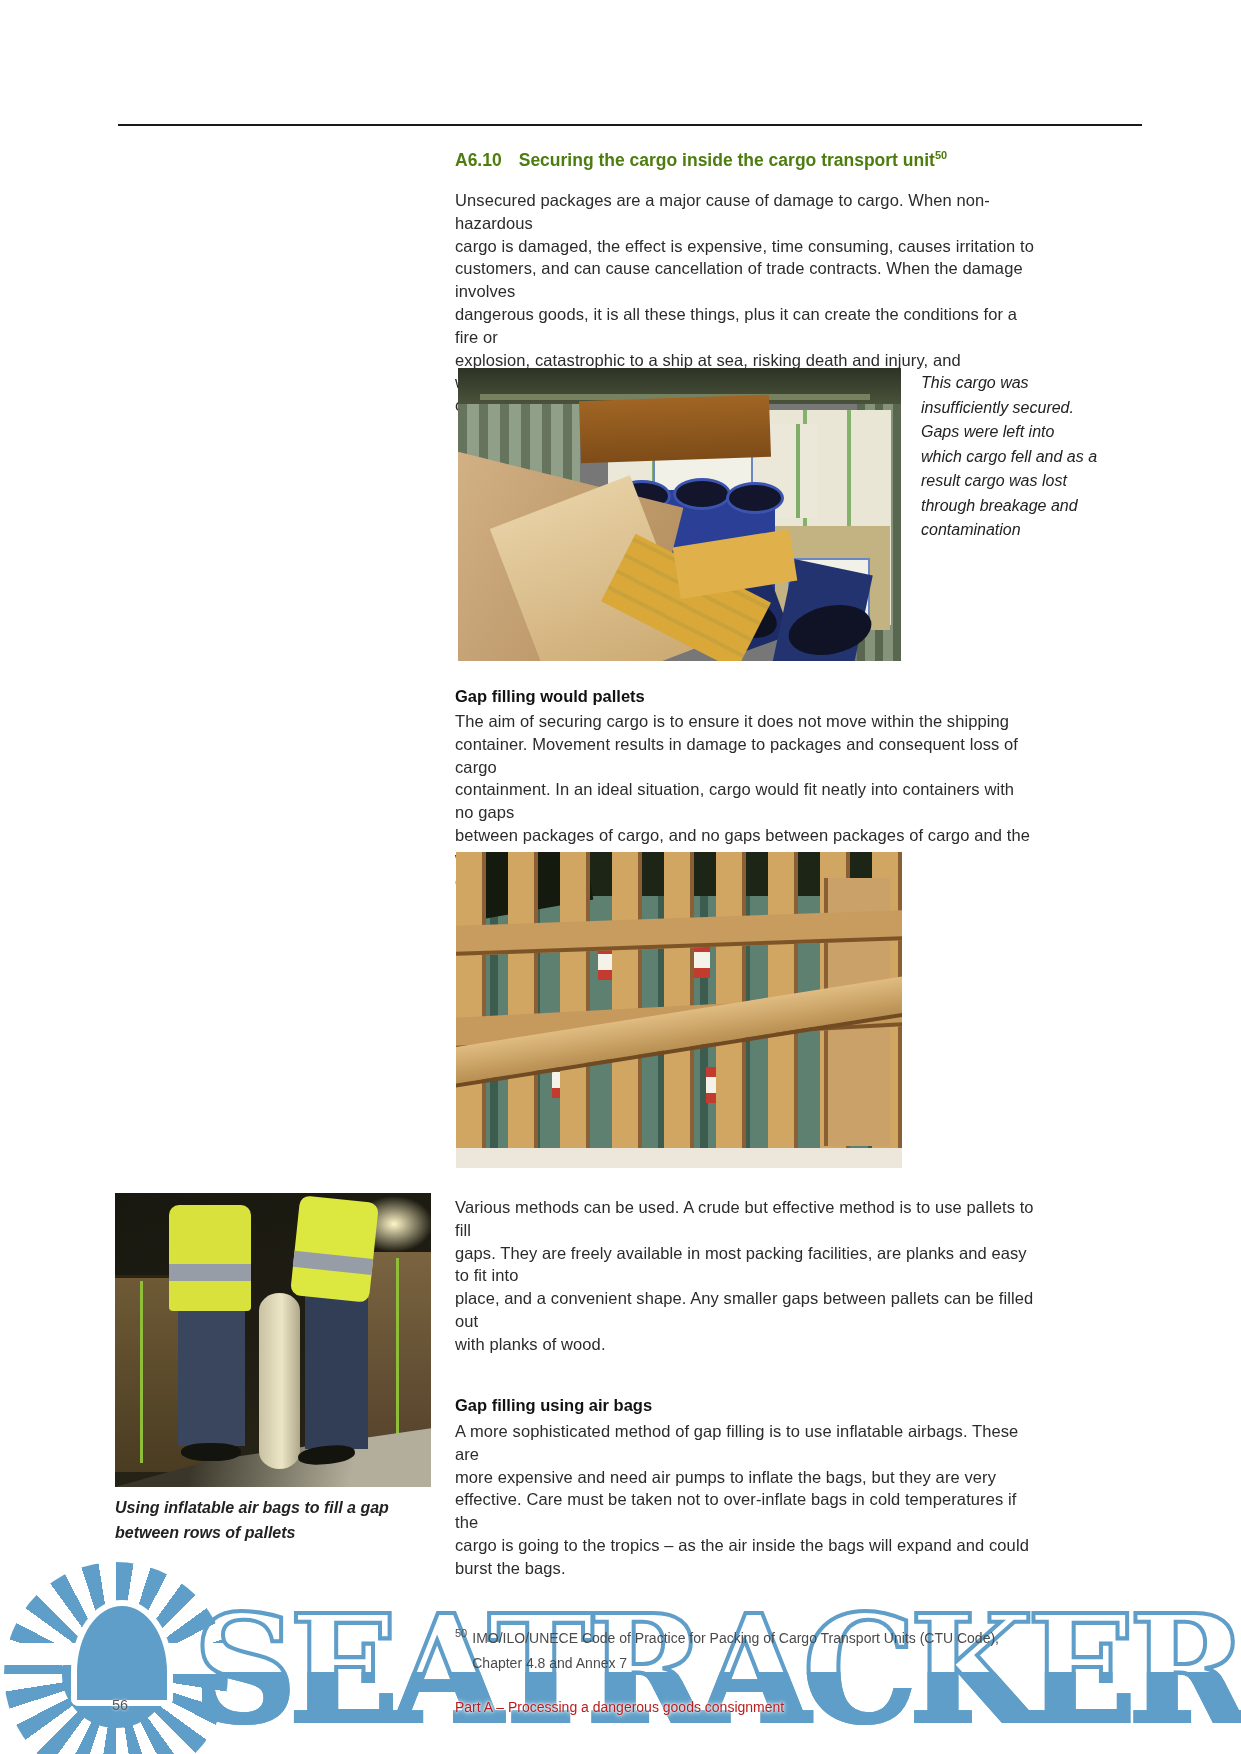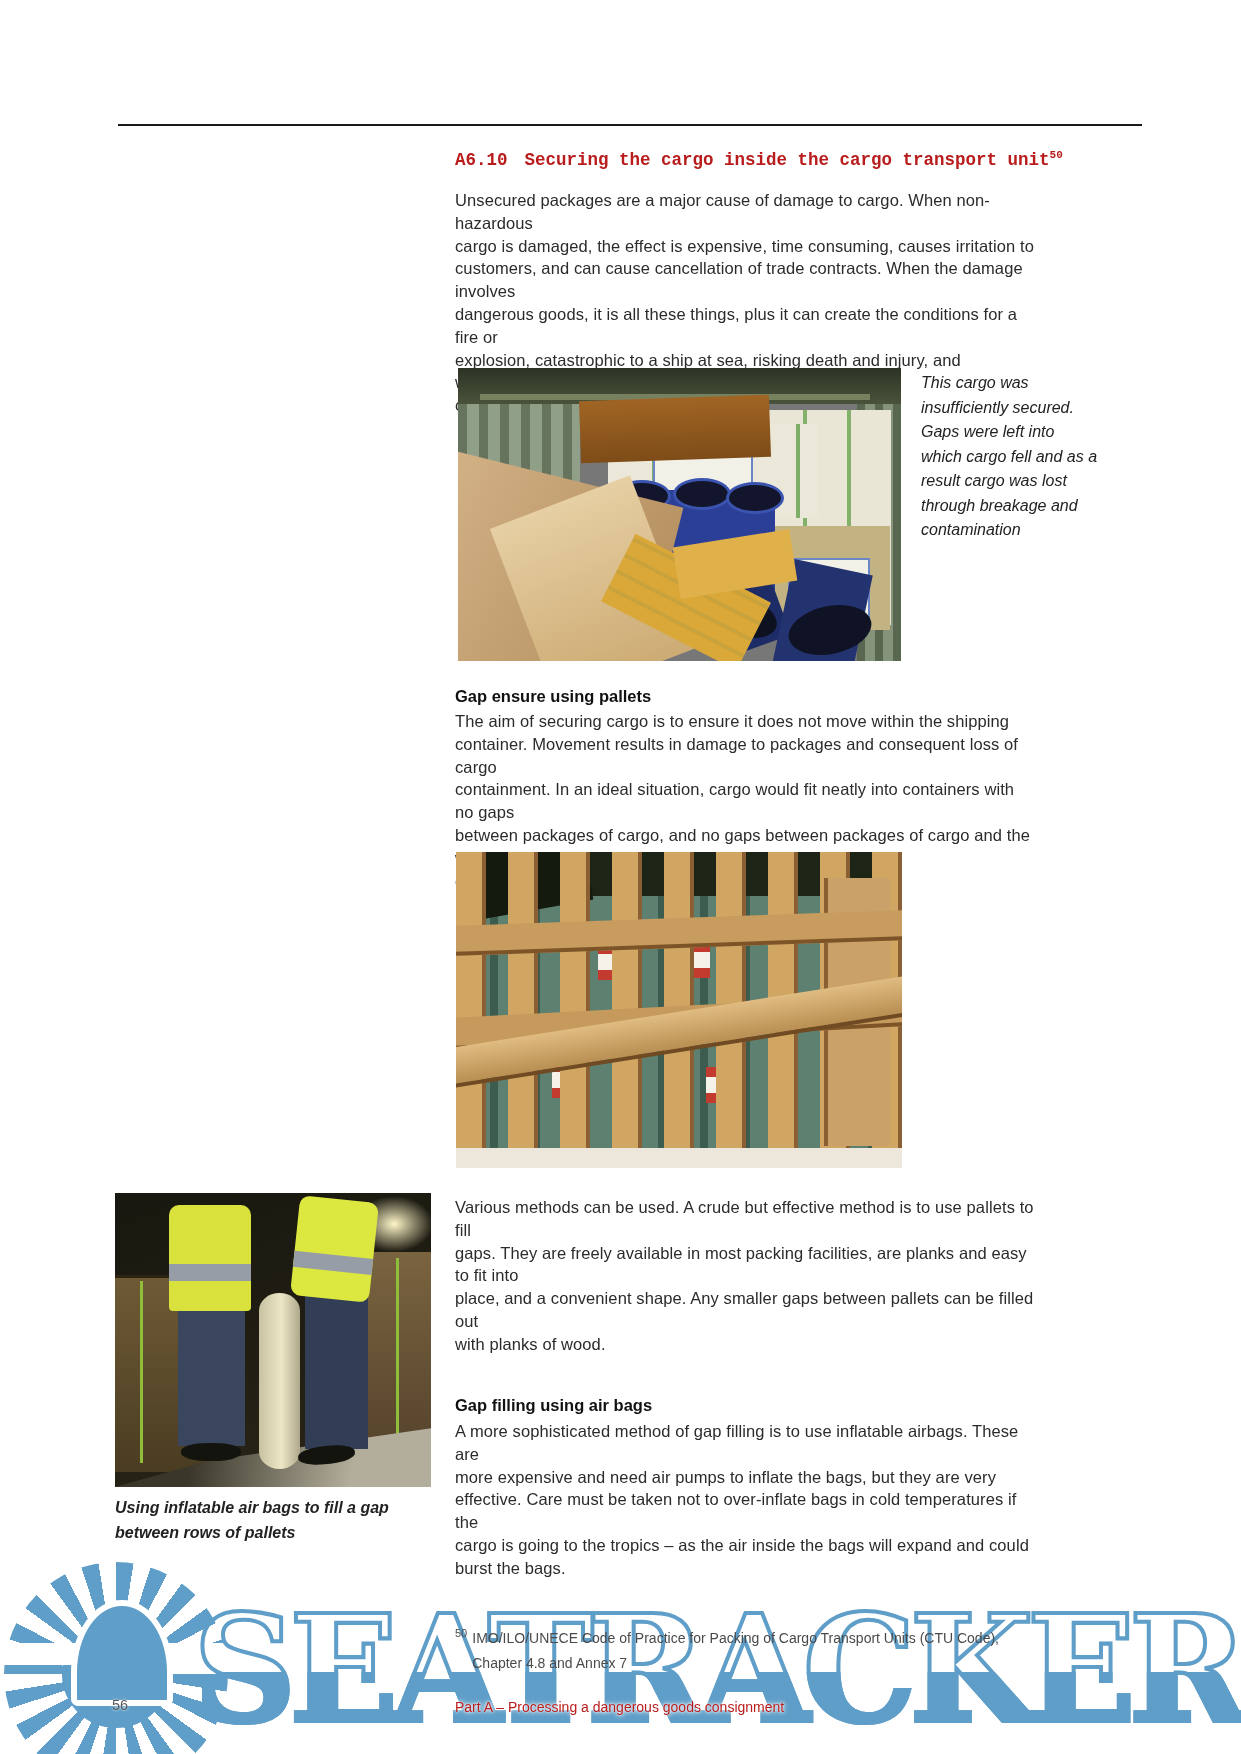--- a/index.html
+++ b/index.html
@@ -7,21 +7,21 @@
     position:relative;
     width:1241px;height:1754px;
     margin:0 auto;
     background:#ffffff;
     overflow:hidden;
     font-family:"Liberation Sans",sans-serif;
     color:#2e2e2e;
   }
   .abs{position:absolute;}
   .rule{height:2px;background:#1a1a1a;}
-  .h1{font-size:17.5px;font-weight:bold;color:#b91c1c;font-family:Liberation Mono, monospace;}
+  .h1{font-size:17.5px;font-weight:bold;color:#4d7c0f;}
   .h1 .hnum{margin-right:17px;}
   .h2{font-size:16.5px;font-weight:bold;color:#111;}
   .body-text{
     font-size:16.5px;line-height:22.8px;color:#2b2b2b;
     white-space:pre-line;letter-spacing:.1px;
   }
   .caption{
     font-size:16px;line-height:24.5px;font-style:italic;color:#222;
     white-space:pre-line;
   }
@@ -156,21 +156,21 @@
   </div>
 
   <div class="abs caption" style="left:921px;top:371px;width:218px;">This cargo was
 insufficiently secured.
 Gaps were left into
 which cargo fell and as a
 result cargo was lost
 through breakage and
 contamination</div>
 
-  <div class="abs h2" style="left:455px;top:687px;">Gap ensure using pallets</div>
+  <div class="abs h2" style="left:455px;top:687px;">Gap filling would pallets</div>
 
   <div class="abs body-text" style="left:455px;top:710px;width:580px;">The aim of securing cargo is to ensure it does not move within the shipping
 container. Movement results in damage to packages and consequent loss of cargo
 containment. In an ideal situation, cargo would fit neatly into containers with no gaps
 between packages of cargo, and no gaps between packages of cargo and the walls
 of the container. If there are gaps, the gaps must be filled.</div>
 
   <div class="photo" style="left:456px;top:852px;width:446px;height:316px;">
     <div class="p2-bg"></div>
     <div class="p2-top"></div>

